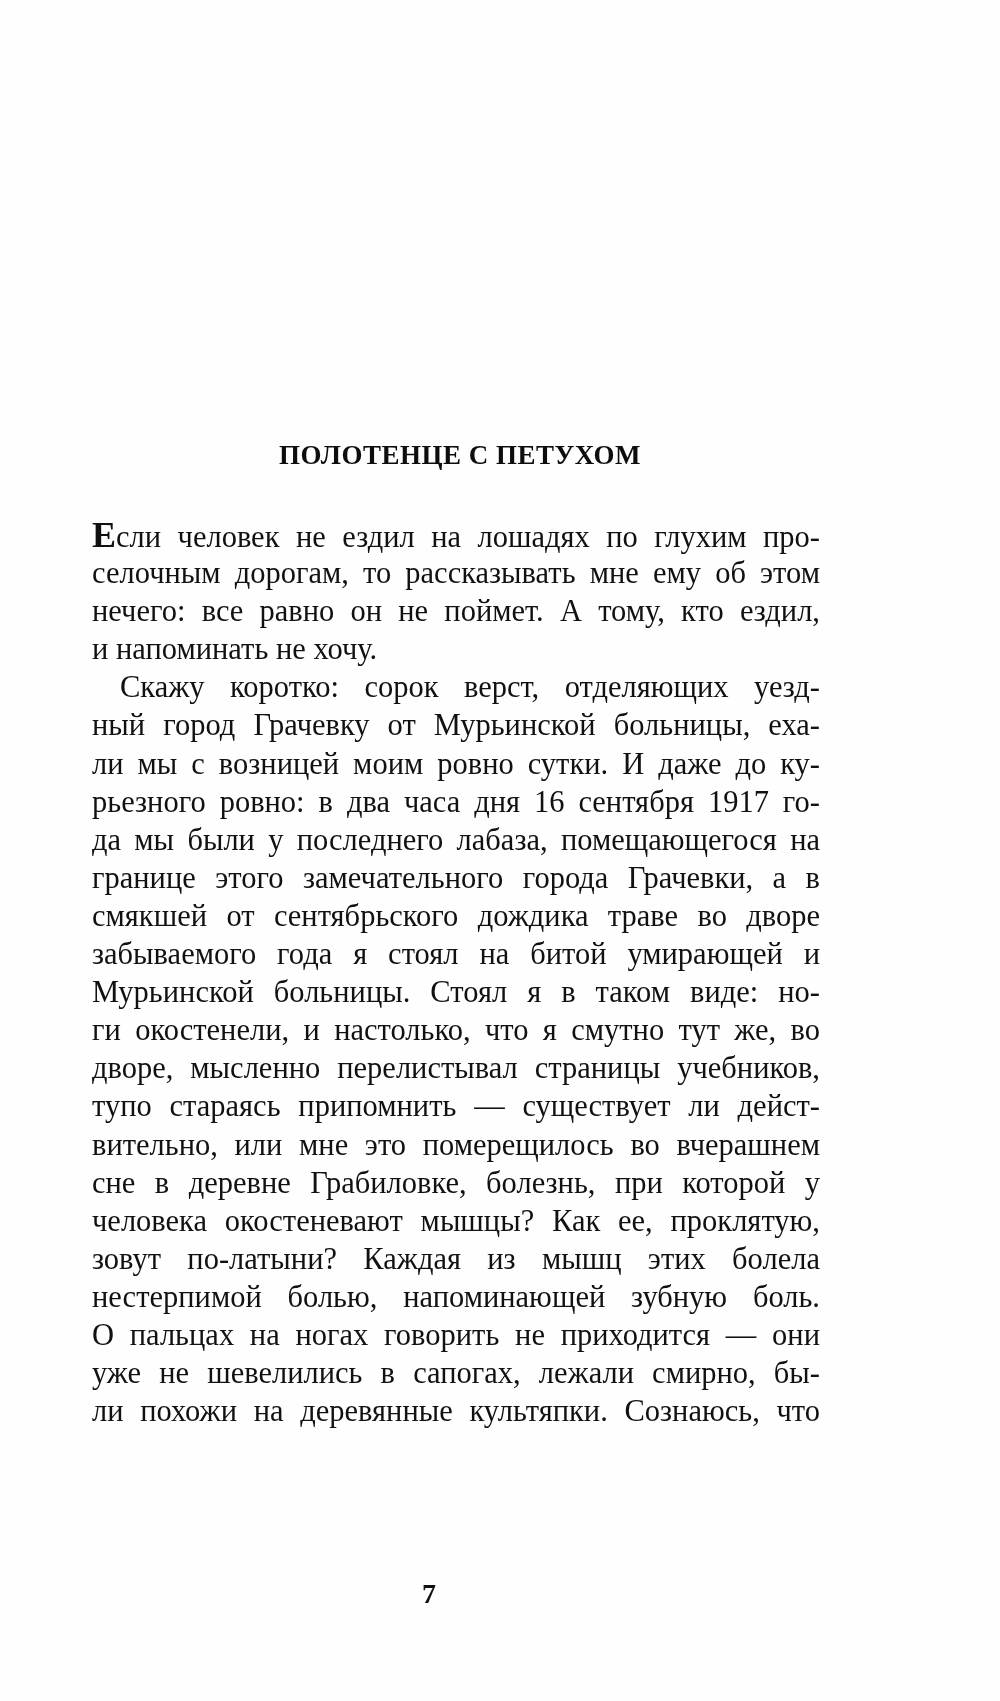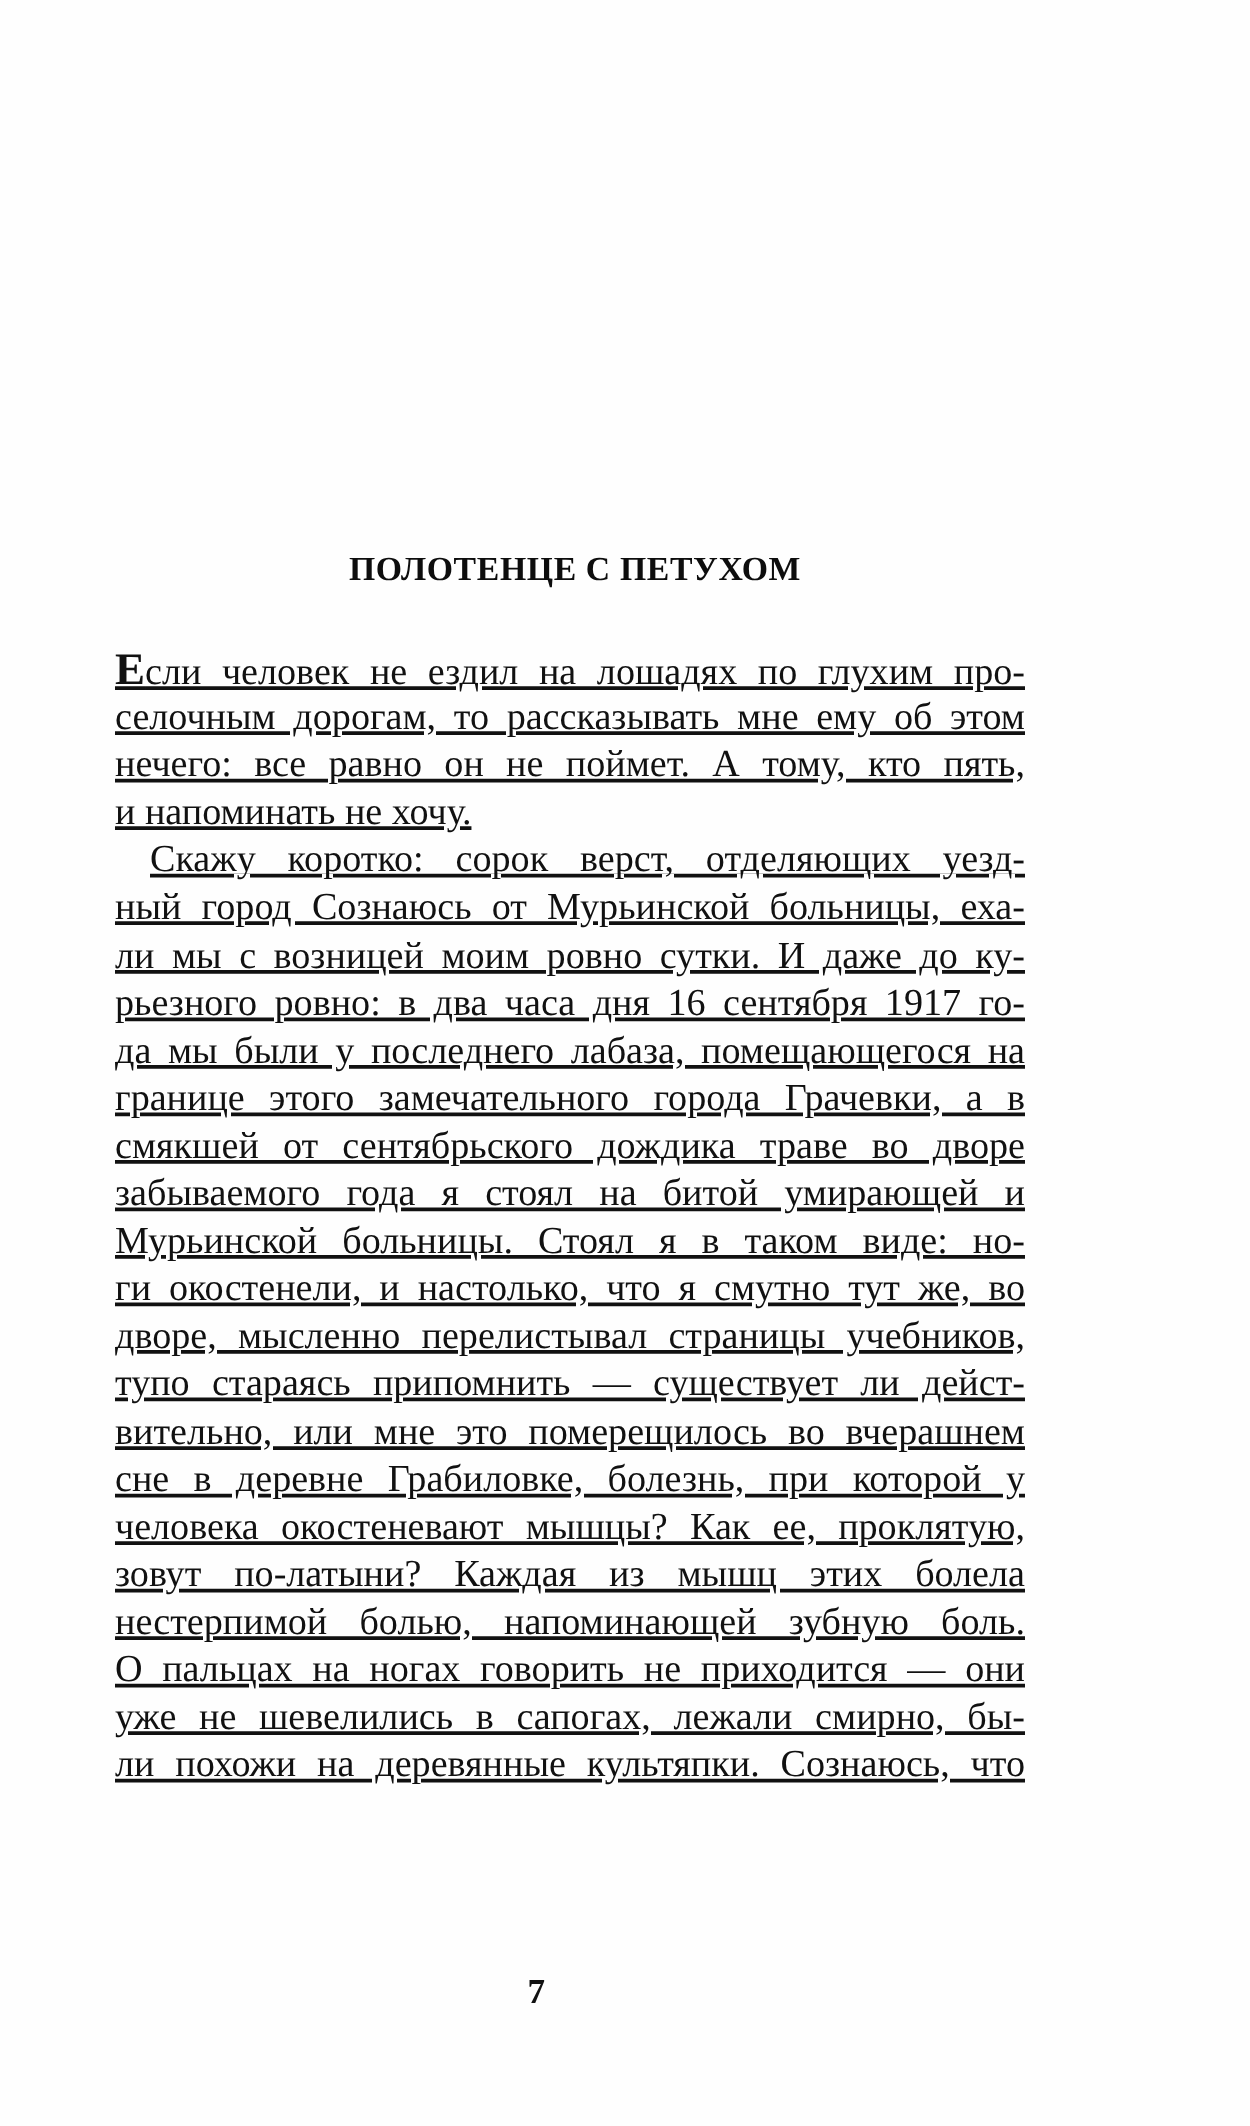--- a/index.html
+++ b/index.html
@@ -41,21 +41,20 @@
       font-size: 30.5px;
       line-height: 38.1px;
       color: #111111;
     }
     .line {
       display: block;
       height: 38.1px;
       white-space: nowrap;
       text-align: justify;
       text-align-last: justify;
-      text-decoration: underline;
     }
     .line.last {
       text-align-last: left;
     }
     .line.indent {
       padding-left: 28px;
     }
     .dropcap {
       font-weight: bold;
       font-size: 36px;
@@ -75,25 +74,25 @@
 <body>
 
 <div class="page">
 
   <div class="title">ПОЛОТЕНЦЕ С ПЕТУХОМ</div>
 
   <div class="body-text">
 
     <span class="line"><span class="dropcap">Е</span><span>сли человек не ездил на лошадях по глухим про-</span></span>
     <span class="line">селочным дорогам, то рассказывать мне ему об этом</span>
-    <span class="line">нечего: все равно он не поймет. А тому, кто пять,</span>
+    <span class="line">нечего: все равно он не поймет. А тому, кто ездил,</span>
     <span class="line last">и напоминать не хочу.</span>
 
     <span class="line indent">Скажу коротко: сорок верст, отделяющих уезд-</span>
-    <span class="line">ный город Сознаюсь от Мурьинской больницы, еха-</span>
+    <span class="line">ный город Грачевку от Мурьинской больницы, еха-</span>
     <span class="line">ли мы с возницей моим ровно сутки. И даже до ку-</span>
     <span class="line">рьезного ровно: в два часа дня 16 сентября 1917 го-</span>
     <span class="line">да мы были у последнего лабаза, помещающегося на</span>
     <span class="line">границе этого замечательного города Грачевки, а в</span>
     <span class="line">смякшей от сентябрьского дождика траве во дворе</span>
     <span class="line">забываемого года я стоял на битой умирающей и</span>
     <span class="line">Мурьинской больницы. Стоял я в таком виде: но-</span>
     <span class="line">ги окостенели, и настолько, что я смутно тут же, во</span>
     <span class="line">дворе, мысленно перелистывал страницы учебников,</span>
     <span class="line">тупо стараясь припомнить — существует ли дейст-</span>

